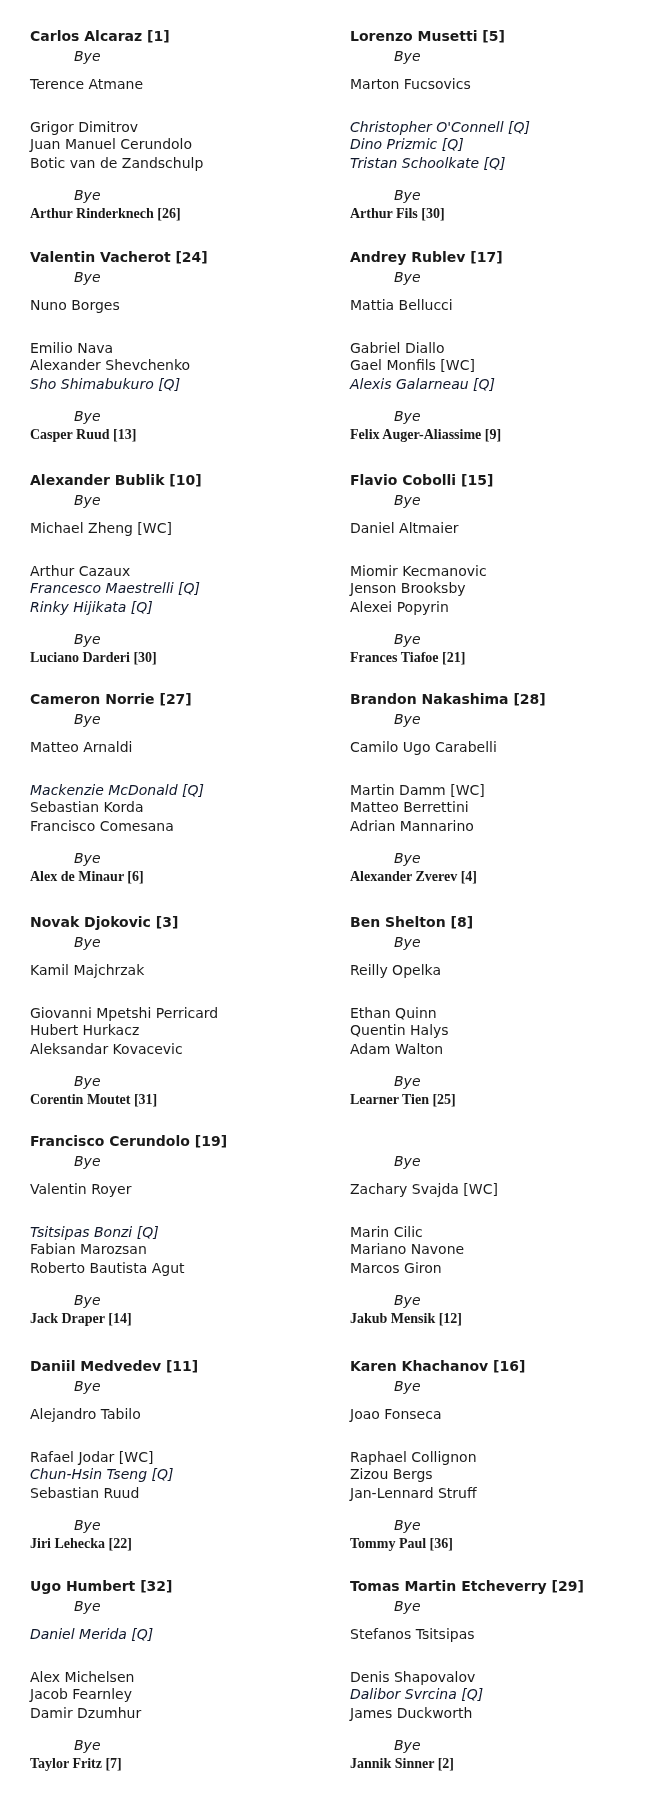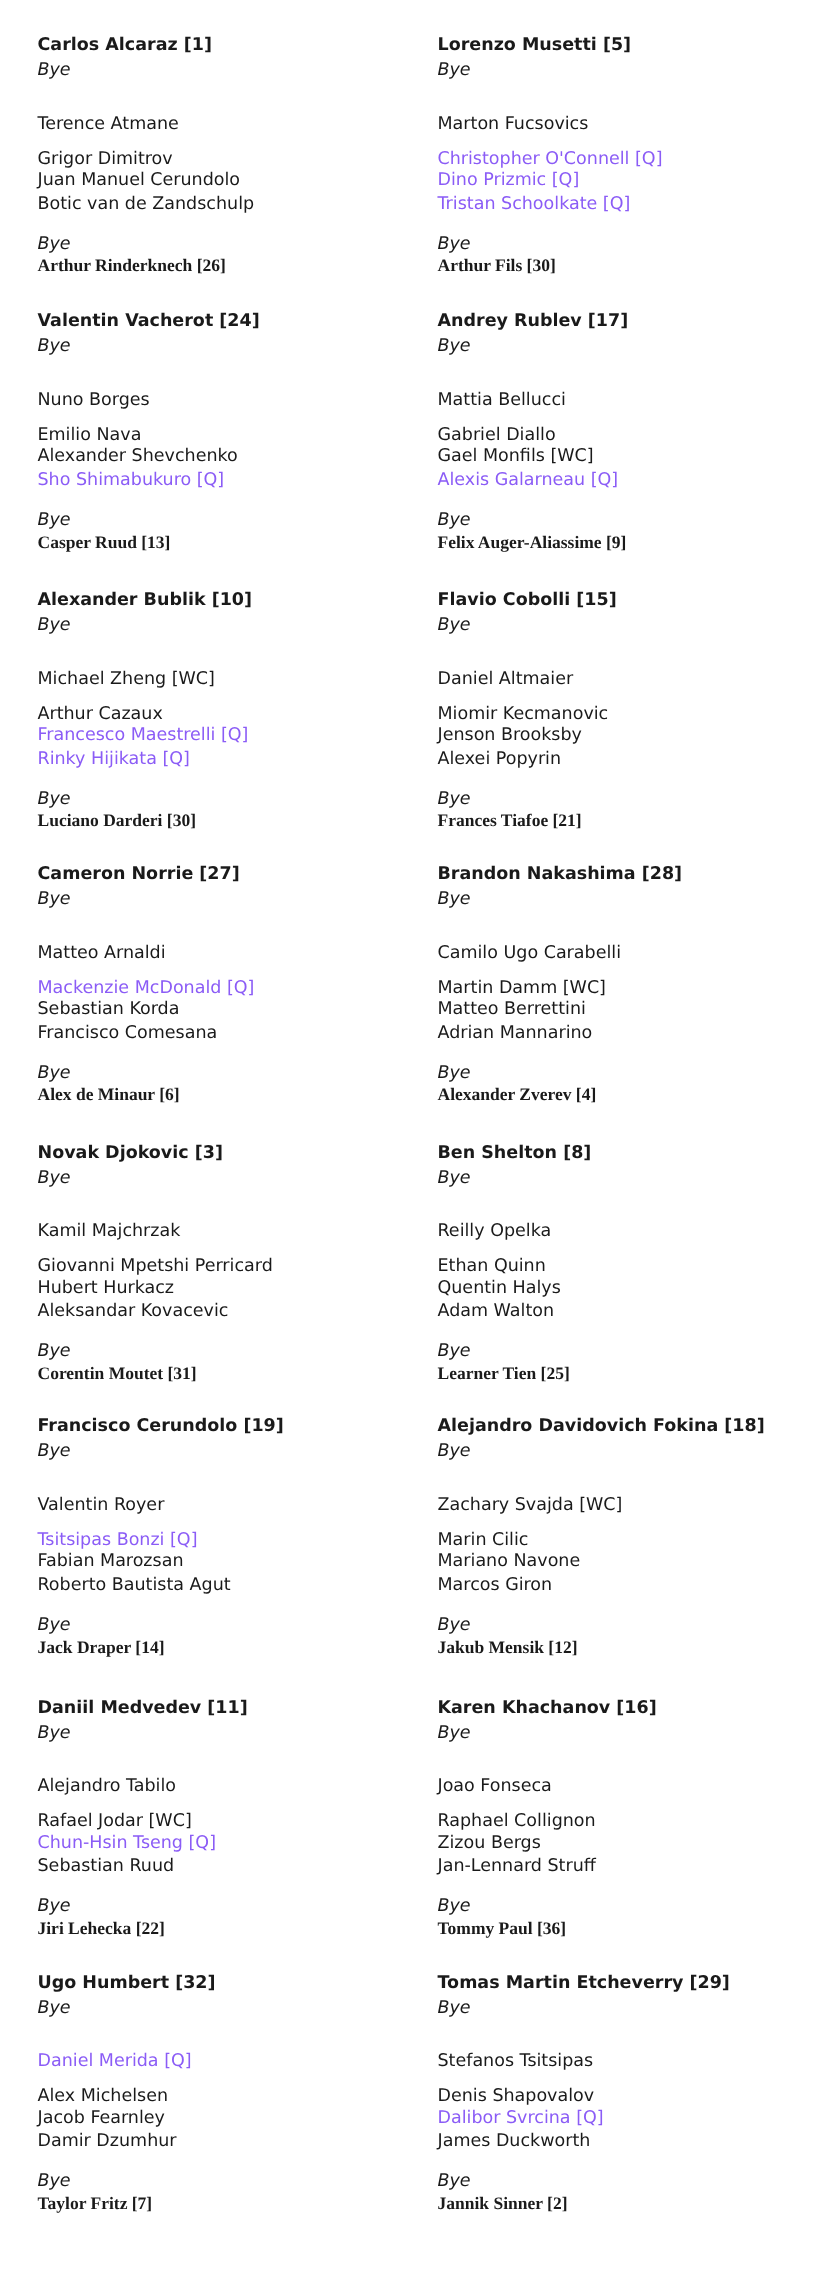--- a/index.html
+++ b/index.html
@@ -1,24 +1,24 @@
 <!DOCTYPE html>
 <html><head>
 <meta charset="utf-8">
 <style>
   html, body { margin: 0; padding: 0; background: #ffffff; }
   body { width: 655px; height: 1820px; position: relative; overflow: hidden;
          font-family: "DejaVu Sans", sans-serif; color: #1a1a1a; }
   .section { position: absolute; width: 300px; height: 200px; }
   .line { position: absolute; left: 0; white-space: nowrap; font-size: 14px; line-height: 20px; }
   .seed { font-weight: bold; }
-  .bye { font-style: italic; }
-  .q { color: #8b5cf6; }
+  .bye { font-style: italic; margin-left: 44px; }
+  .q { color: #0f172a; font-style: italic; }
   .l0 { top: 0px; }  .l1 { top: 20px; }
-  .l2 { top: 63px; } .l3 { top: 70px; margin-top: 21px; }
+  .l2 { top: 48px; } .l3 { top: 70px; margin-top: 21px; }
   .l4 { top: 108px; } .l5 { top: 127px; }
   .l6 { top: 159px; } .l7 { top: 178px; font-family: Liberation Serif, serif; }
 </style>
 </head>
 <body>
 
 <div id="draw">
     <div class="section" style="left: 30px; top: 26px;">
       <div class="line l0 seed">Carlos Alcaraz [1]</div>
       <div class="line l1 bye">Bye</div>
@@ -143,21 +143,20 @@
       <div class="line l0 seed">Ben Shelton [8]</div>
       <div class="line l1 bye">Bye</div>
       <div class="line l2">Reilly Opelka</div>
       <div class="line l3">Ethan Quinn</div>
       <div class="line l4">Quentin Halys</div>
       <div class="line l5">Adam Walton</div>
       <div class="line l6 bye">Bye</div>
       <div class="line l7 seed">Learner Tien [25]</div>
     </div>
     <div class="section" style="left: 350px; top: 1131px;">
-      <div class="line l0 seed">Alejandro Davidovich Fokina [18]</div>
       <div class="line l1 bye">Bye</div>
       <div class="line l2">Zachary Svajda  [WC]</div>
       <div class="line l3">Marin Cilic</div>
       <div class="line l4">Mariano Navone</div>
       <div class="line l5">Marcos Giron</div>
       <div class="line l6 bye">Bye</div>
       <div class="line l7 seed">Jakub Mensik [12]</div>
     </div>
     <div class="section" style="left: 350px; top: 1356px;">
       <div class="line l0 seed">Karen Khachanov [16]</div>

